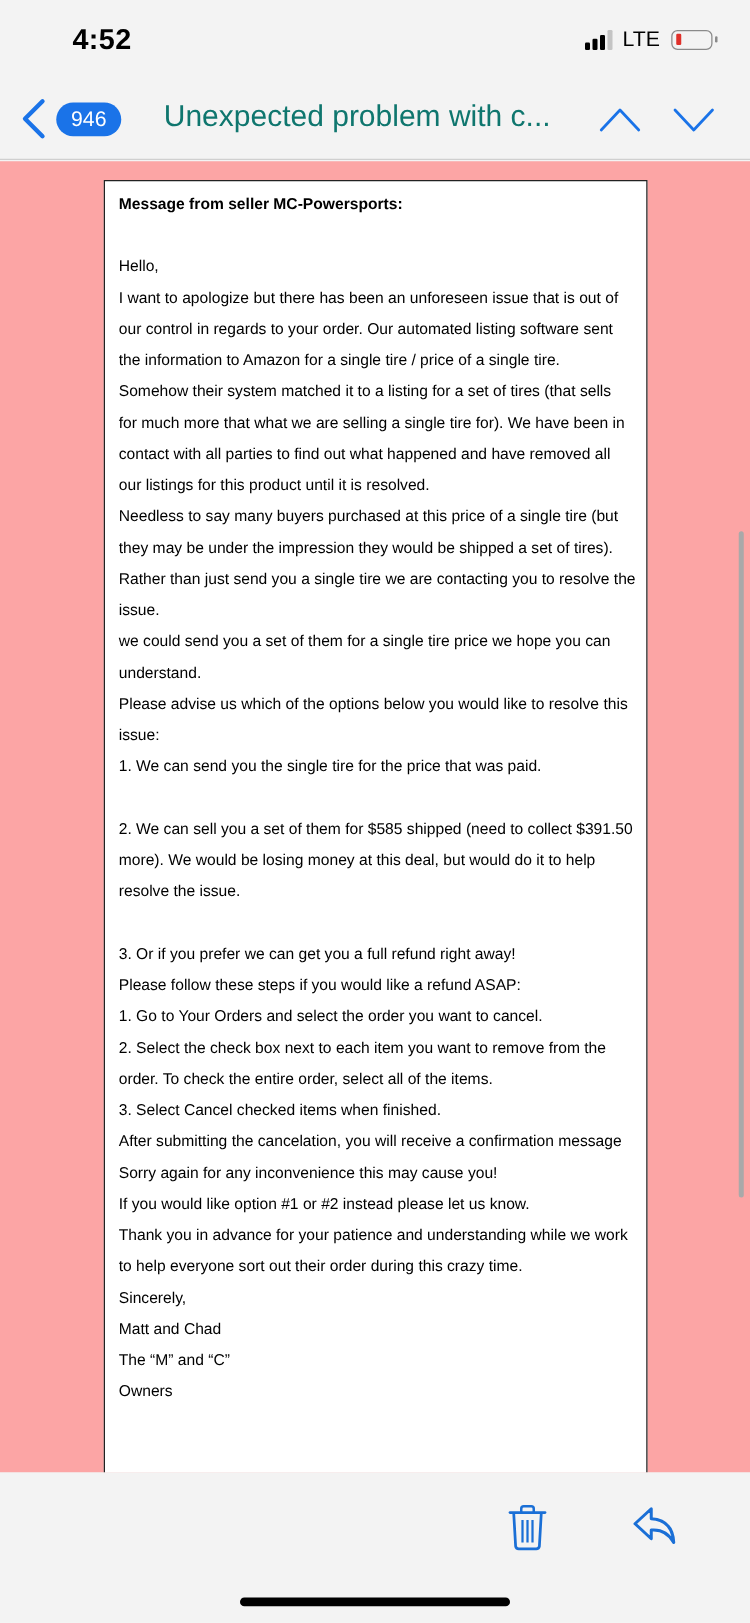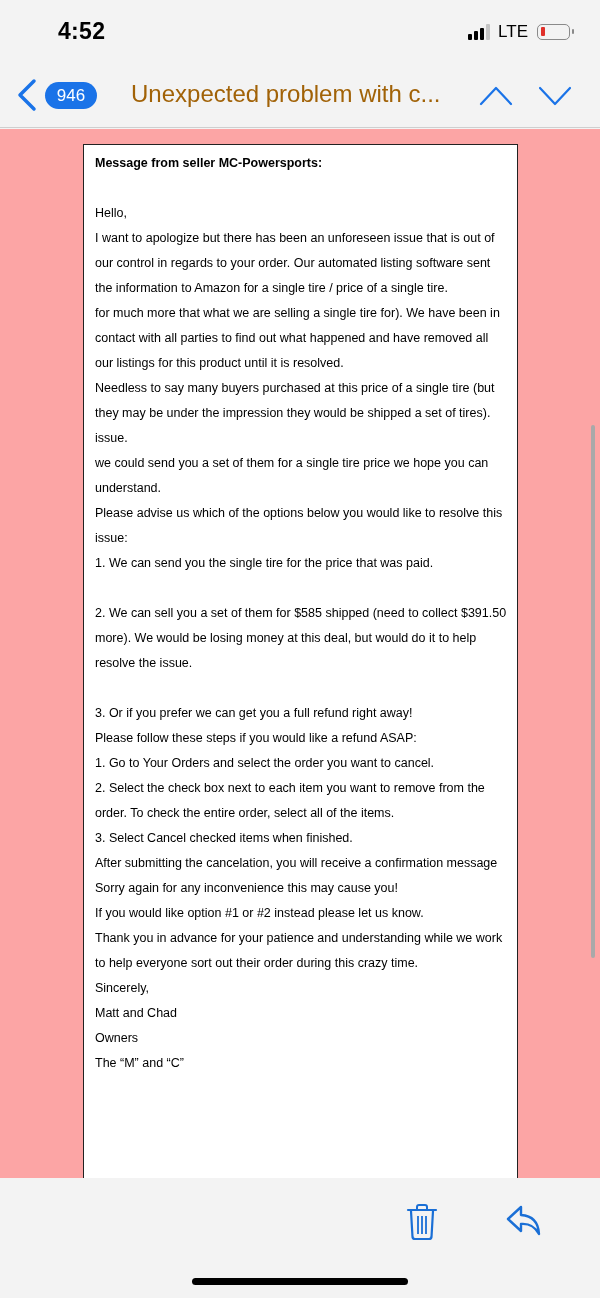--- a/index.html
+++ b/index.html
@@ -35,21 +35,21 @@
       border-bottom: 1px solid #cfcfcf; background: #f3f3f3;
     }
     .back-btn { position: absolute; left: 14px; top: 16px; width: 26px; height: 34px; }
     .badge {
       position: absolute; left: 45px; top: 20px; height: 27px; min-width: 52px;
       padding: 0 8px; border-radius: 14px; background: #1a73e8; color: #fff;
       font-size: 17px; line-height: 27px; text-align: center;
     }
     .nav-title {
       position: absolute; left: 131px; top: 18px; width: 345px;
-      font-size: 24px; white-space: nowrap; overflow: hidden; color: #a16207;
+      font-size: 24px; white-space: nowrap; overflow: hidden; color: #0f766e;
     }
     .nav-up { position: absolute; left: 478px; top: 20px; width: 36px; height: 28px; }
     .nav-down { position: absolute; left: 537px; top: 20px; width: 36px; height: 28px; }
 
     
     .content {
       position: absolute; top: 129px; left: 0; width: 600px; height: 1049px;
       background: #fca5a5; overflow: hidden;
     }
     .message-box {
@@ -122,25 +122,27 @@
 
   <div class="content">
     <div class="message-box">
       <div class="msg-header">Message from seller MC-Powersports:</div>
       <div id="msg-lines">
           <div class="gap"></div>
           <div class="msg-line">Hello,</div>
           <div class="msg-line">I want to apologize but there has been an unforeseen issue that is out of</div>
           <div class="msg-line">our control in regards to your order. Our automated listing software sent</div>
           <div class="msg-line">the information to Amazon for a single tire / price of a single tire.</div>
+          <div class="msg-line">Somehow their system matched it to a listing for a set of tires (that sells</div>
           <div class="msg-line">for much more that what we are selling a single tire for). We have been in</div>
           <div class="msg-line">contact with all parties to find out what happened and have removed all</div>
           <div class="msg-line">our listings for this product until it is resolved.</div>
           <div class="msg-line">Needless to say many buyers purchased at this price of a single tire (but</div>
           <div class="msg-line">they may be under the impression they would be shipped a set of tires).</div>
+          <div class="msg-line">Rather than just send you a single tire we are contacting you to resolve the</div>
           <div class="msg-line">issue.</div>
           <div class="msg-line">we could send you a set of them for a single tire price we hope you can</div>
           <div class="msg-line">understand.</div>
           <div class="msg-line">Please advise us which of the options below you would like to resolve this</div>
           <div class="msg-line">issue:</div>
           <div class="msg-line">1. We can send you the single tire for the price that was paid.</div>
           <div class="gap"></div>
           <div class="msg-line">2. We can sell you a set of them for $585 shipped (need to collect $391.50</div>
           <div class="msg-line">more). We would be losing money at this deal, but would do it to help</div>
           <div class="msg-line">resolve the issue.</div>
@@ -151,22 +153,22 @@
           <div class="msg-line">2. Select the check box next to each item you want to remove from the</div>
           <div class="msg-line">order. To check the entire order, select all of the items.</div>
           <div class="msg-line">3. Select Cancel checked items when finished.</div>
           <div class="msg-line">After submitting the cancelation, you will receive a confirmation message</div>
           <div class="msg-line">Sorry again for any inconvenience this may cause you!</div>
           <div class="msg-line">If you would like option #1 or #2 instead please let us know.</div>
           <div class="msg-line">Thank you in advance for your patience and understanding while we work</div>
           <div class="msg-line">to help everyone sort out their order during this crazy time.</div>
           <div class="msg-line">Sincerely,</div>
           <div class="msg-line">Matt and Chad</div>
+          <div class="msg-line">The “M” and “C”</div>
           <div class="msg-line">Owners</div>
-          <div class="msg-line">The “M” and “C”</div>
         </div>
     </div>
     <div class="scrollbar"></div>
   </div>
 
   <div class="toolbar">
     <div class="trash-btn">
       <svg width="34" height="38" viewBox="0 0 34 38">
         <line x1="3" y1="7" x2="31" y2="7" stroke="#1a6fd6" stroke-width="2.2" stroke-linecap="round"></line>
         <path d="M12 7 V4 Q12 2 14 2 H20 Q22 2 22 4 V7" fill="none" stroke="#1a6fd6" stroke-width="2"></path>

